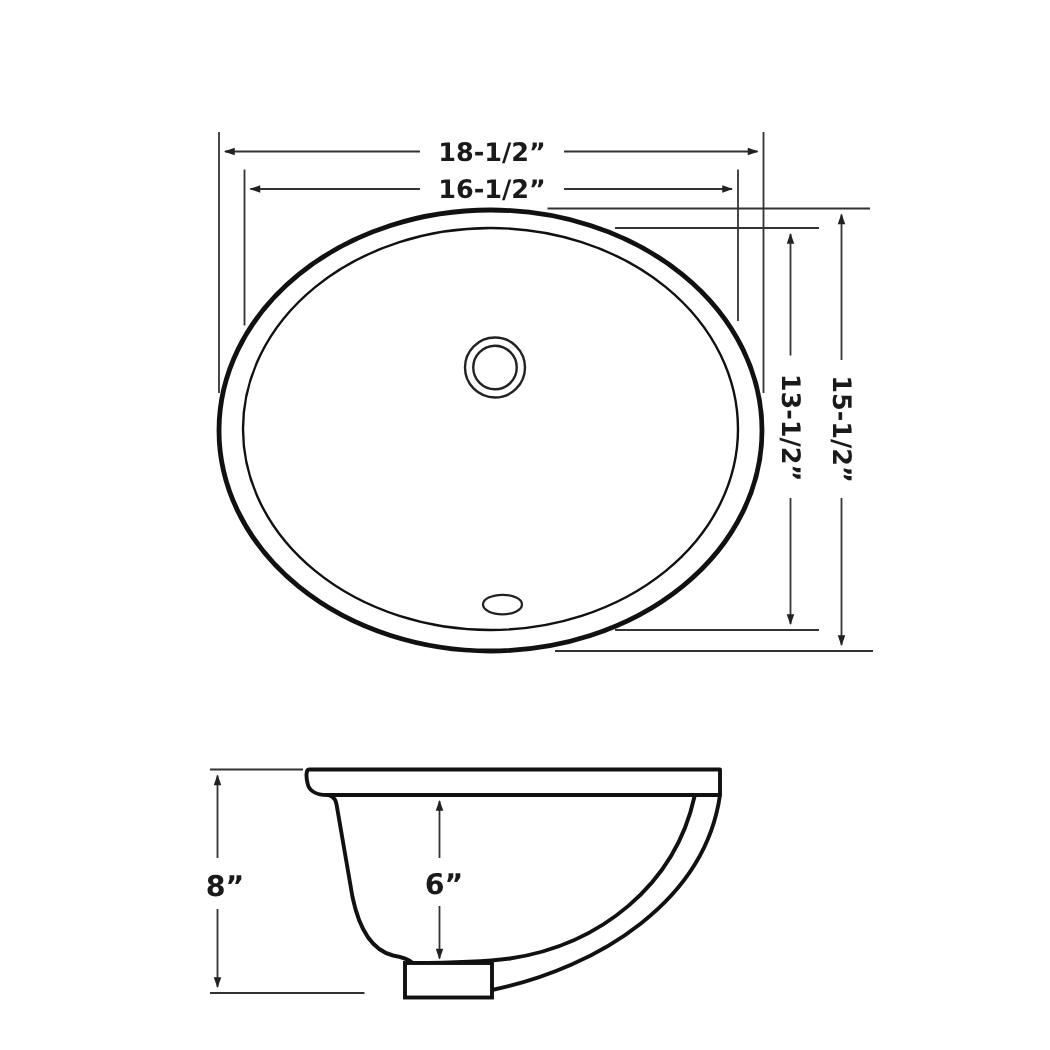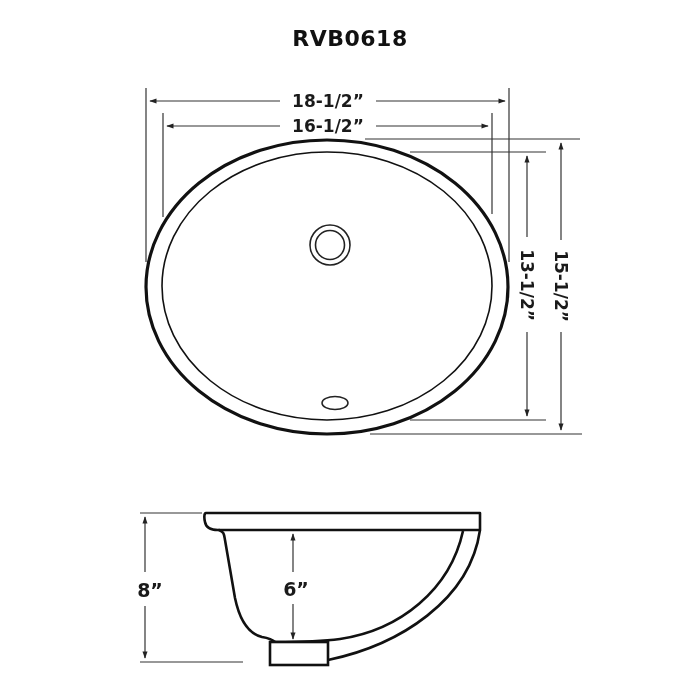--- a/index.html
+++ b/index.html
@@ -11,21 +11,20 @@
       color: #111111; letter-spacing: 0.5px;
     }
     svg text {
       font-family: "DejaVu Sans", sans-serif; font-weight: bold; fill: #1a1a1a;
     }
   </style>
 </head>
 <body>
 
 <div class="canvas">
-  <div class="title">RVB0618</div>
 
   <svg width="700" height="700" viewBox="0 0 700 700" xmlns="http://www.w3.org/2000/svg">
     <defs>
       <marker id="arr" viewBox="0 0 10 10" refX="9" refY="5" markerWidth="9" markerHeight="6" orient="auto-start-reverse">
         <path d="M0,1.5 L10,5 L0,8.5 Z" fill="#222"></path>
       </marker>
     </defs>
 
     <g>
 

